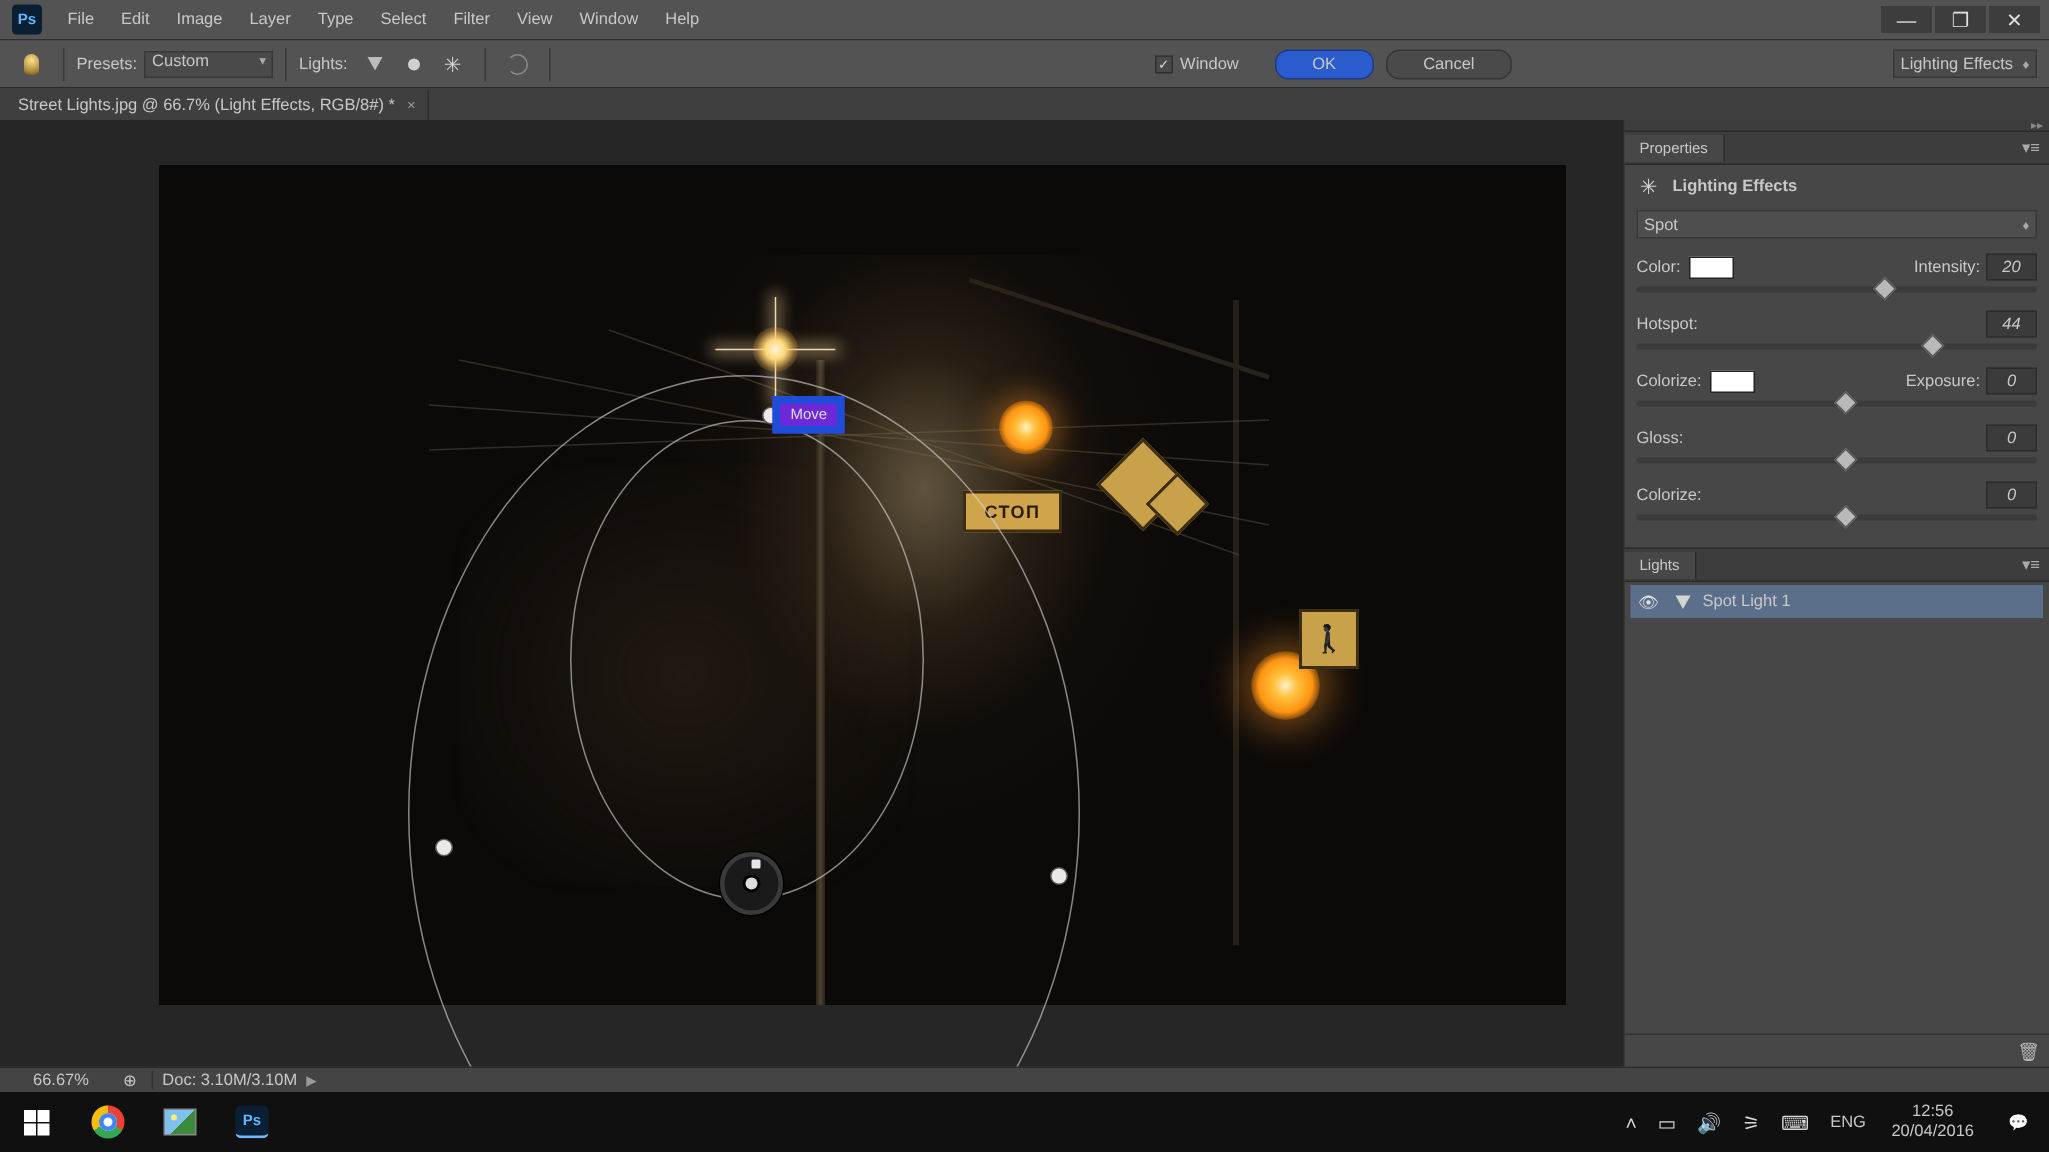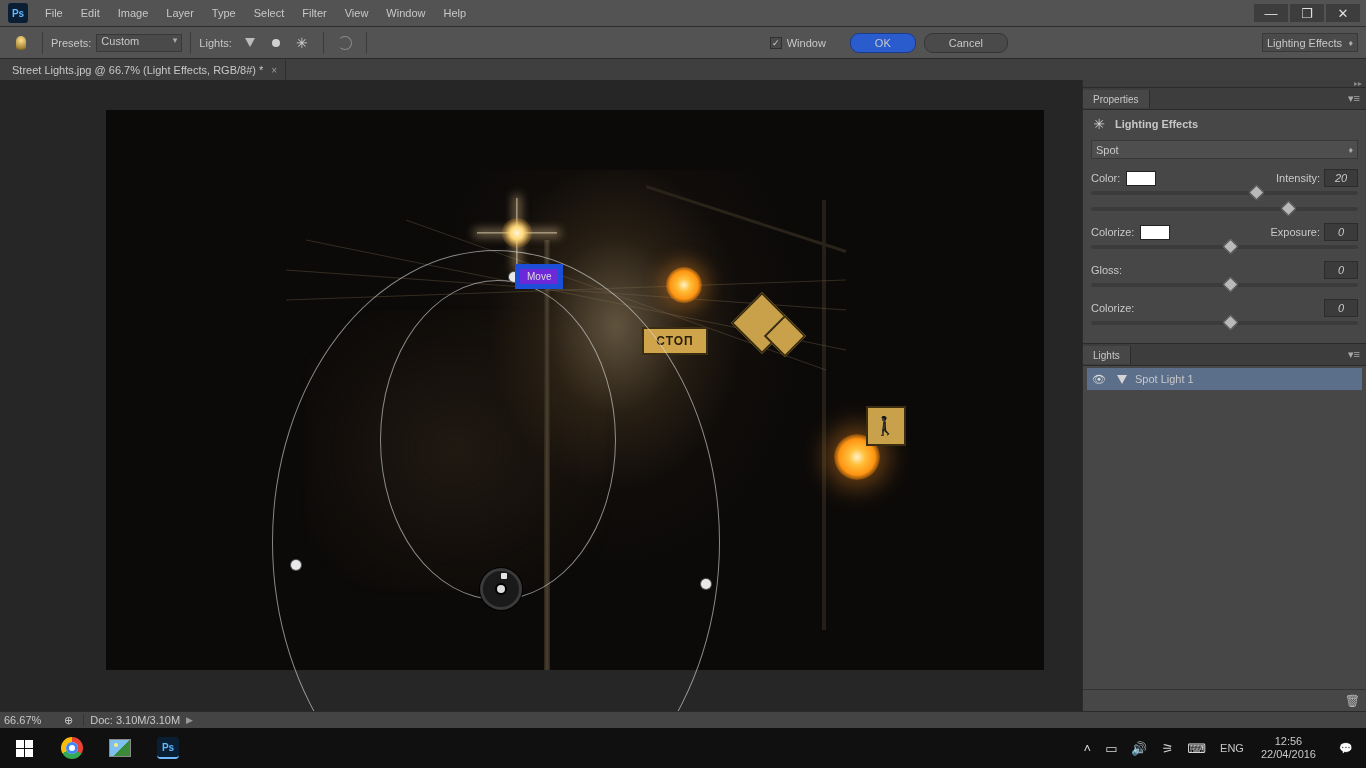--- a/index.html
+++ b/index.html
@@ -106,21 +106,21 @@
 
 .lights-panel { flex:1; border-top:1px solid #2a2a2a; display:flex; flex-direction:column; }
 .light-row { height:22px; background:#5c6f8a; display:flex; align-items:center; padding:0 6px 0 4px; margin:2px 4px; }
 .eye { width:16px; text-align:center; margin-right:8px; color:#ddd; }
 .light-ic { width:14px; height:14px; margin-right:6px; display:flex; align-items:center; justify-content:center; }
 .lights-foot { margin-top:auto; height:22px; border-top:1px solid #333; display:flex; justify-content:flex-end; align-items:center; padding:0 6px; }
 .trash { cursor:pointer; color:#bbb; font-size:12px; }
 
 
 .statusbar { height:17px; background:#444; border-top:1px solid #2a2a2a; display:flex; align-items:center; font-size:10px; padding:0 4px; }
-.statusbar .zoom { width:56px; }
+.statusbar .zoom { width:56px;margin-left:18px; }
 .statusbar .sbsep { width:1px; height:12px; background:#333; margin:0 6px; }
 .statusbar .play { margin-left:6px; color:#999; font-size:9px; }
 
 
 .taskbar { position:absolute; left:0; bottom:0; width:1366px; height:40px; background:#101010; display:flex; align-items:center; }
 .tb-btn { width:48px; height:40px; display:flex; align-items:center; justify-content:center; cursor:pointer; }
 .win-logo { display:grid; grid-template-columns:8px 8px; grid-template-rows:8px 8px; gap:1px; }
 .win-logo div { background:#fff; }
 .chrome { width:22px; height:22px; border-radius:50%; background:conic-gradient(#ea4335 0 120deg,#34a853 120deg 240deg,#fbbc05 240deg 360deg); position:relative; }
 .chrome::after { content:""; position:absolute; inset:5px; background:#fff; border-radius:50%; box-shadow:inset 0 0 0 3px #4285f4; }
@@ -266,20 +266,25 @@
         <span>Color:</span>
         <div class="swatch"></div>
         <div class="spacer"></div>
         <span>Intensity:</span>
         <div class="numbox">20</div>
       </div>
       <div class="slider-track">
           <div class="slider-thumb" style="left:60%;"></div>
         </div>
 
+      <div class="prop-row">
+        <span>Hotspot:</span>
+        <div class="spacer"></div>
+        <div class="numbox">44</div>
+      </div>
       <div class="slider-track">
           <div class="slider-thumb" style="left:72%;"></div>
         </div>
 
       <div class="prop-row">
         <span>Colorize:</span>
         <div class="swatch"></div>
         <div class="spacer"></div>
         <span>Exposure:</span>
         <div class="numbox">0</div>
@@ -354,17 +359,17 @@
     </div>
   <div class="tray">
     <span class="tray-ic">˄</span>
     <span class="tray-ic">▭</span>
     <span class="tray-ic">🔊</span>
     <span class="tray-ic">⚞</span>
     <span class="tray-ic">⌨</span>
     <span class="tray-lang">ENG</span>
     <div class="tray-clock">
       <div>12:56</div>
-      <div>22/04/2016</div>
+      <div>20/04/2016</div>
     </div>
     <div class="tray-notif">💬</div>
   </div>
 </div>
 
 </body></html>

